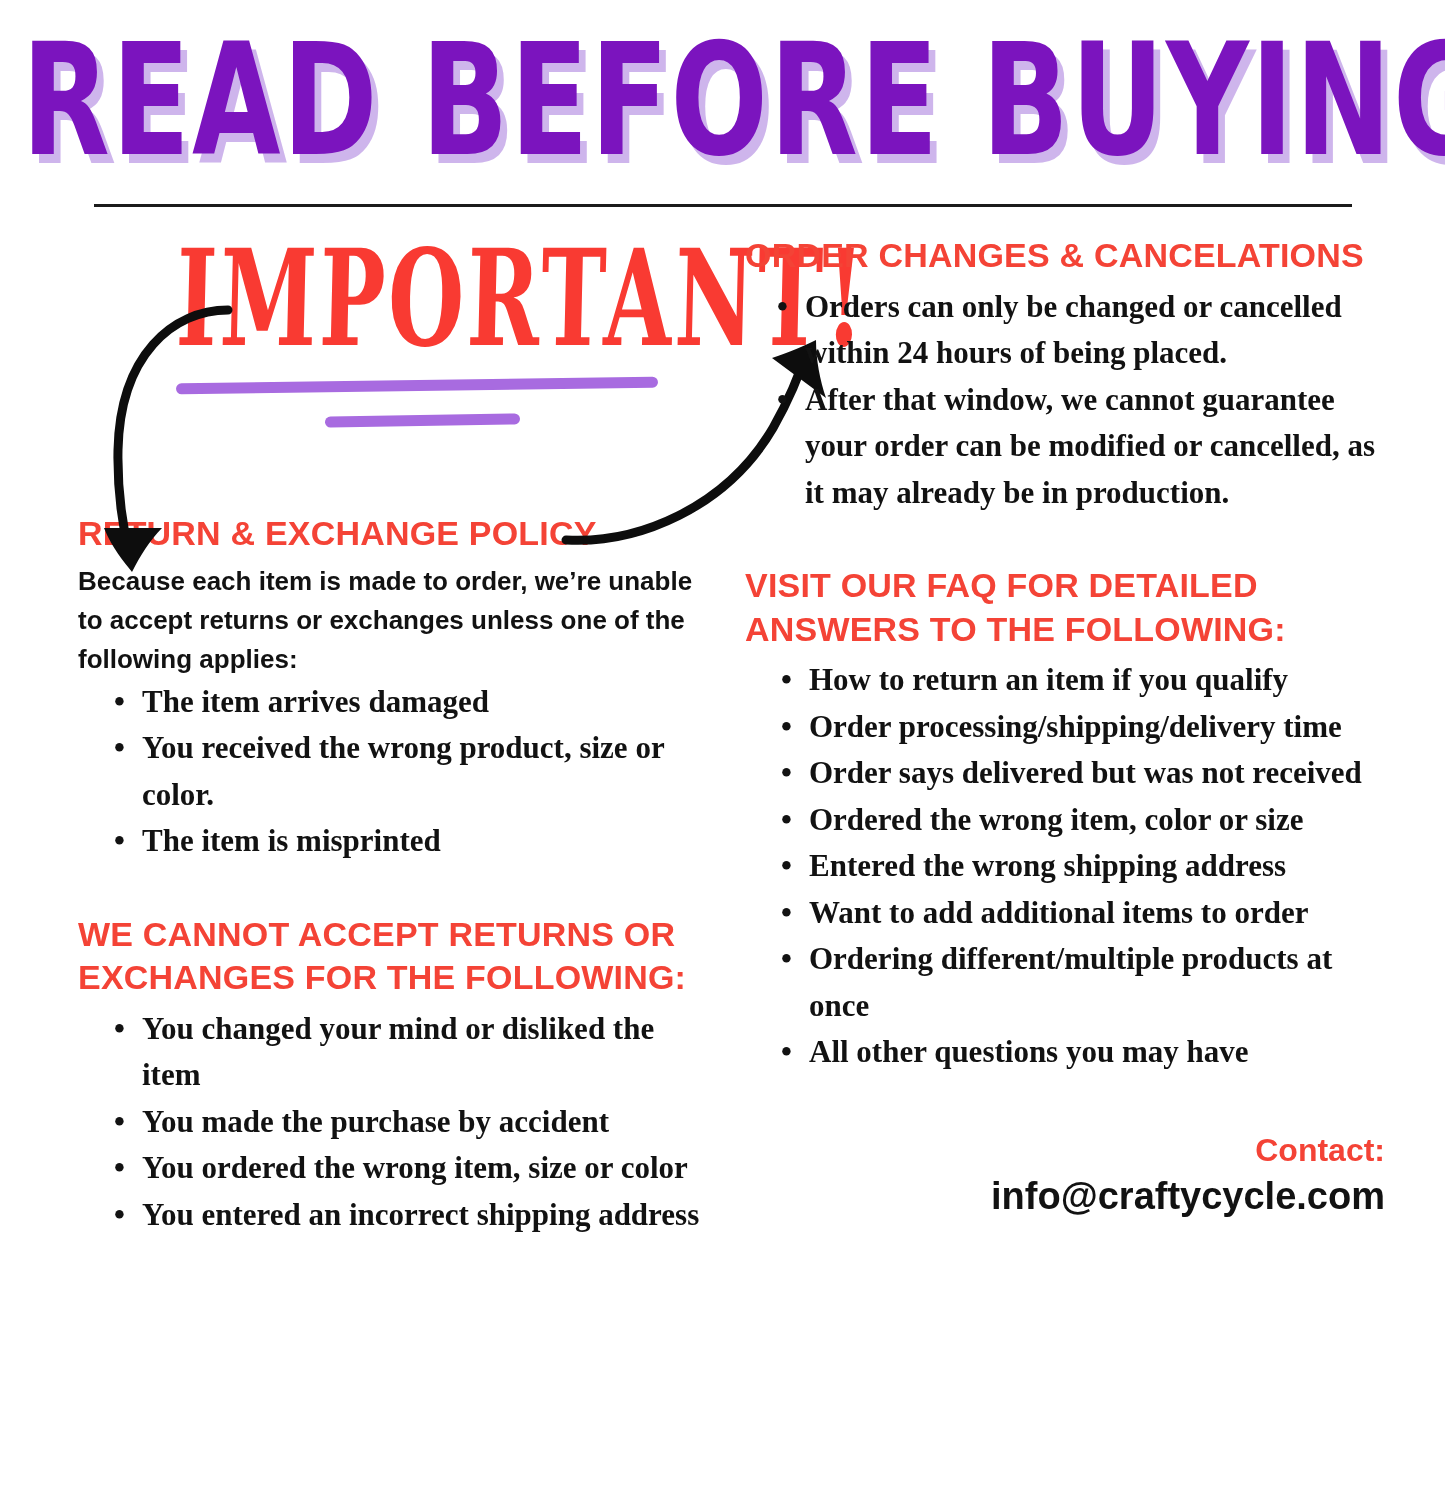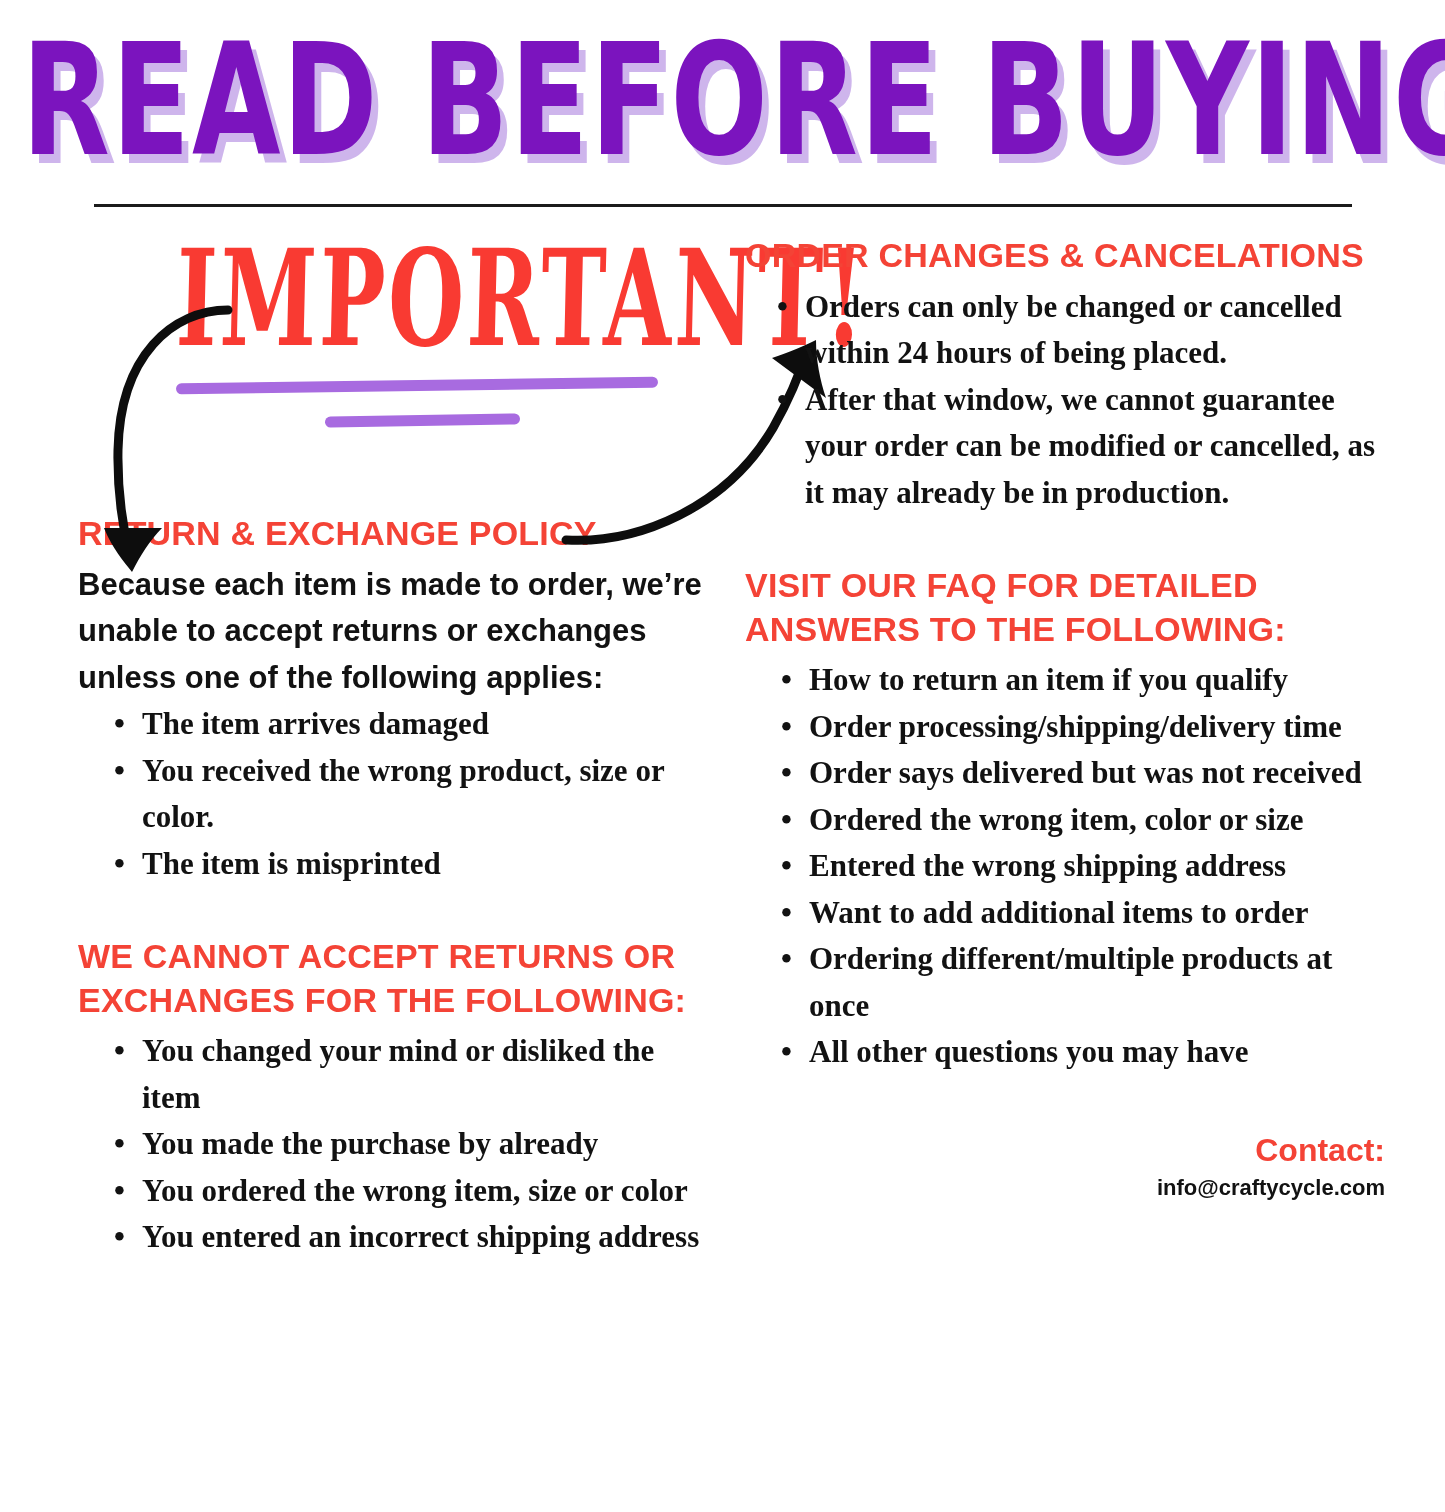--- a/index.html
+++ b/index.html
@@ -118,21 +118,21 @@
     font-weight: bold;
     font-size: 34px;
     line-height: 1.28;
     color: #F44336;
     margin: 0 0 6px 0;
     letter-spacing: 0.2px;
   }
   p.body {
     font-family: "Liberation Sans", sans-serif;
     font-weight: bold;
-    font-size: 31px;
+    font-size: 26px;
     line-height: 1.50;
     margin: 0;
     color: #121212;
   }
   ul.bul {
     margin: 0;
     padding-left: 64px;
     list-style: none;
   }
   ul.bul.tight {
@@ -164,21 +164,21 @@
   .contact-label {
     font-family: "Liberation Sans", sans-serif;
     font-weight: bold;
     font-size: 32px;
     color: #F44336;
     margin-bottom: 6px;
   }
   .contact-email {
     font-family: "Liberation Sans", sans-serif;
     font-weight: bold;
-    font-size: 22px;
+    font-size: 38px;
     color: #121212;
   }
 </style>
 </head>
 <body>
 
 <div class="header">
   <div class="title">READ BEFORE BUYING</div>
   <div class="title-rule"></div>
 </div>
@@ -213,21 +213,21 @@
       <li>The item arrives damaged</li>
       <li>You received the wrong product, size or color.</li>
       <li>The item is misprinted</li>
     </ul>
 
     <div class="block-gap"></div>
 
     <h2 class="sec">WE CANNOT ACCEPT RETURNS OR EXCHANGES FOR THE FOLLOWING:</h2>
     <ul class="bul">
       <li>You changed your mind or disliked the item</li>
-      <li>You made the purchase by already</li>
+      <li>You made the purchase by accident</li>
       <li>You ordered the wrong item, size or color</li>
       <li>You entered an incorrect shipping address</li>
     </ul>
   </div>
 
   <div class="col-right">
 
     <h2 class="sec">ORDER CHANGES &amp; CANCELATIONS</h2>
     <ul class="bul tight">
       <li>Orders can only be changed or cancelled within 24 hours of being placed.</li>

